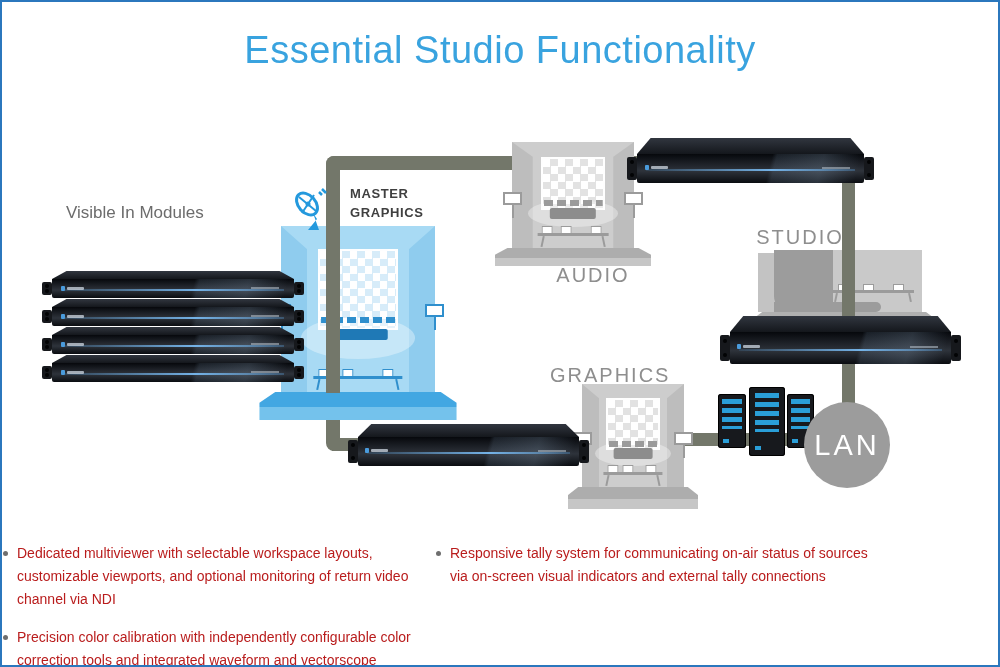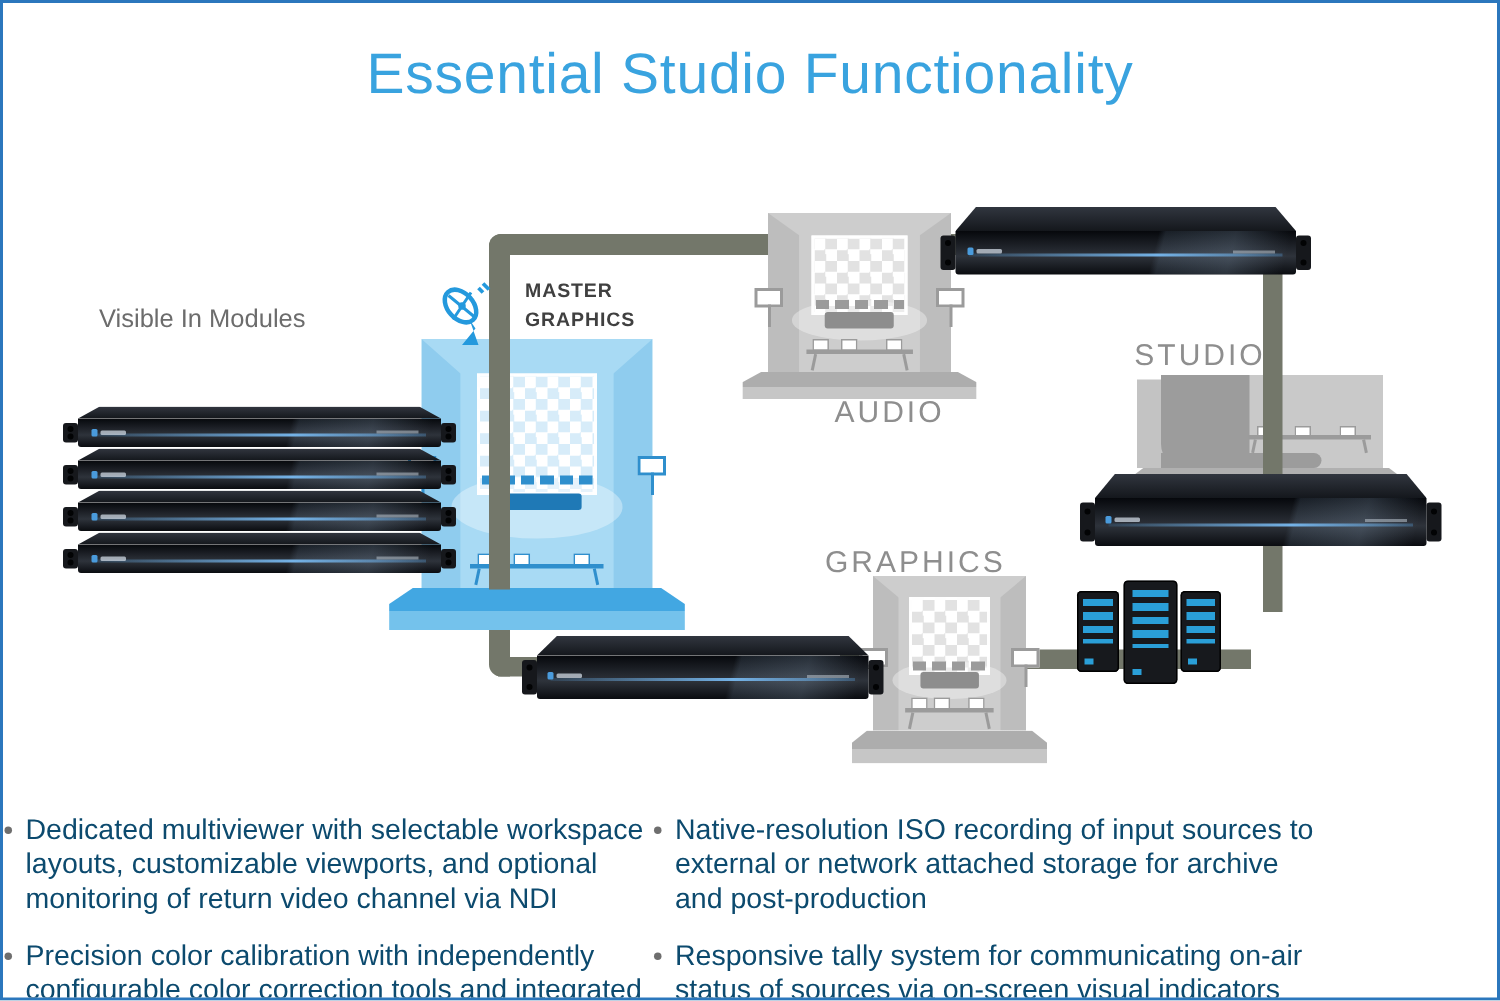--- a/index.html
+++ b/index.html
@@ -92,21 +92,21 @@
   .lbl-mc{position:absolute;left:348px;top:130px;font-size:13px;line-height:19px;font-weight:700;letter-spacing:.6px;color:#404040;z-index:6;}
   .room-lbl{position:absolute;font-size:20px;letter-spacing:2px;color:#8e8e8e;text-align:center;z-index:6;}
   .lbl-audio{left:530px;top:210px;width:122px;}
   .lbl-studio{left:738px;top:172px;width:120px;}
   .lbl-graphics{left:548px;top:310px;width:108px;}
   .sat{position:absolute;left:284px;top:132px;width:48px;height:48px;z-index:6;}
 
   
   .features{position:absolute;left:0;top:540px;width:100%;display:flex;}
   .features ul{list-style:none;margin:0;padding:0;}
-  .features li{position:relative;padding-left:15px;font-size:19px;line-height:23px;color:#0c4a6e;margin-bottom:15px;}
+  .features li{position:relative;padding-left:15px;font-size:14px;line-height:23px;color:#b91c1c;margin-bottom:15px;}
   .features li::before{content:"";position:absolute;left:1px;top:9px;width:5px;height:5px;border-radius:50%;background:#6e6e6e;}
   .col-left{margin-left:30px;width:433px;}
   .col-right{margin-left:55px;width:450px;}
 </style>
 </head>
 <body>
 
 <div class="page">
 
   <h1 class="title">Essential Studio Functionality</h1>
@@ -272,20 +272,23 @@
     </div>
     <div class="tower" style="left:747px;top:333px;width:36px;height:69px;">
       <div class="stripes"></div>
         <div class="pwr"></div>
     </div>
     <div class="tower" style="left:785px;top:340px;width:27px;height:54px;">
       <div class="stripes"></div>
         <div class="pwr"></div>
     </div>
 
+    <div class="lan">
+      <span>LAN</span>
+    </div>
 
     <div class="sat">
       <svg viewBox="0 0 48 48" width="48" height="48">
         <g>
           <ellipse cx="21" cy="18" rx="8.5" ry="12.5" transform="rotate(-42 21 18)" fill="#fff" stroke="#2499dd" stroke-width="3"></ellipse>
           <path d="M13 11 L30 25 M28 9 L16 27" stroke="#2499dd" stroke-width="2"></path>
           <circle cx="22" cy="18" r="2.5" fill="#2499dd"></circle>
           <path d="M27 27 L31 33 L22 44 L33 44 Z" fill="#2499dd"></path>
           <path d="M33 6 l3 3 M36 3 l4 4" stroke="#2499dd" stroke-width="2.5" fill="none"></path>
         </g>
@@ -304,18 +307,17 @@
     <div class="room-lbl lbl-graphics">GRAPHICS</div>
 
   </div>
 
   <div class="features">
     <ul class="col-left">
       <li><span>Dedicated multiviewer with selectable workspace layouts, customizable viewports, and optional monitoring of return video channel via NDI</span></li>
       <li><span>Precision color calibration with independently configurable color correction tools and integrated waveform and vectorscope</span></li>
     </ul>
     <ul class="col-right">
-      <li><span>Native-resolution ISO recording of input sources to external or network attached storage for archive and post-production</span></li>
       <li><span>Responsive tally system for communicating on-air status of sources via on-screen visual indicators and external tally connections</span></li>
     </ul>
   </div>
 
 </div>
 
 </body></html>

